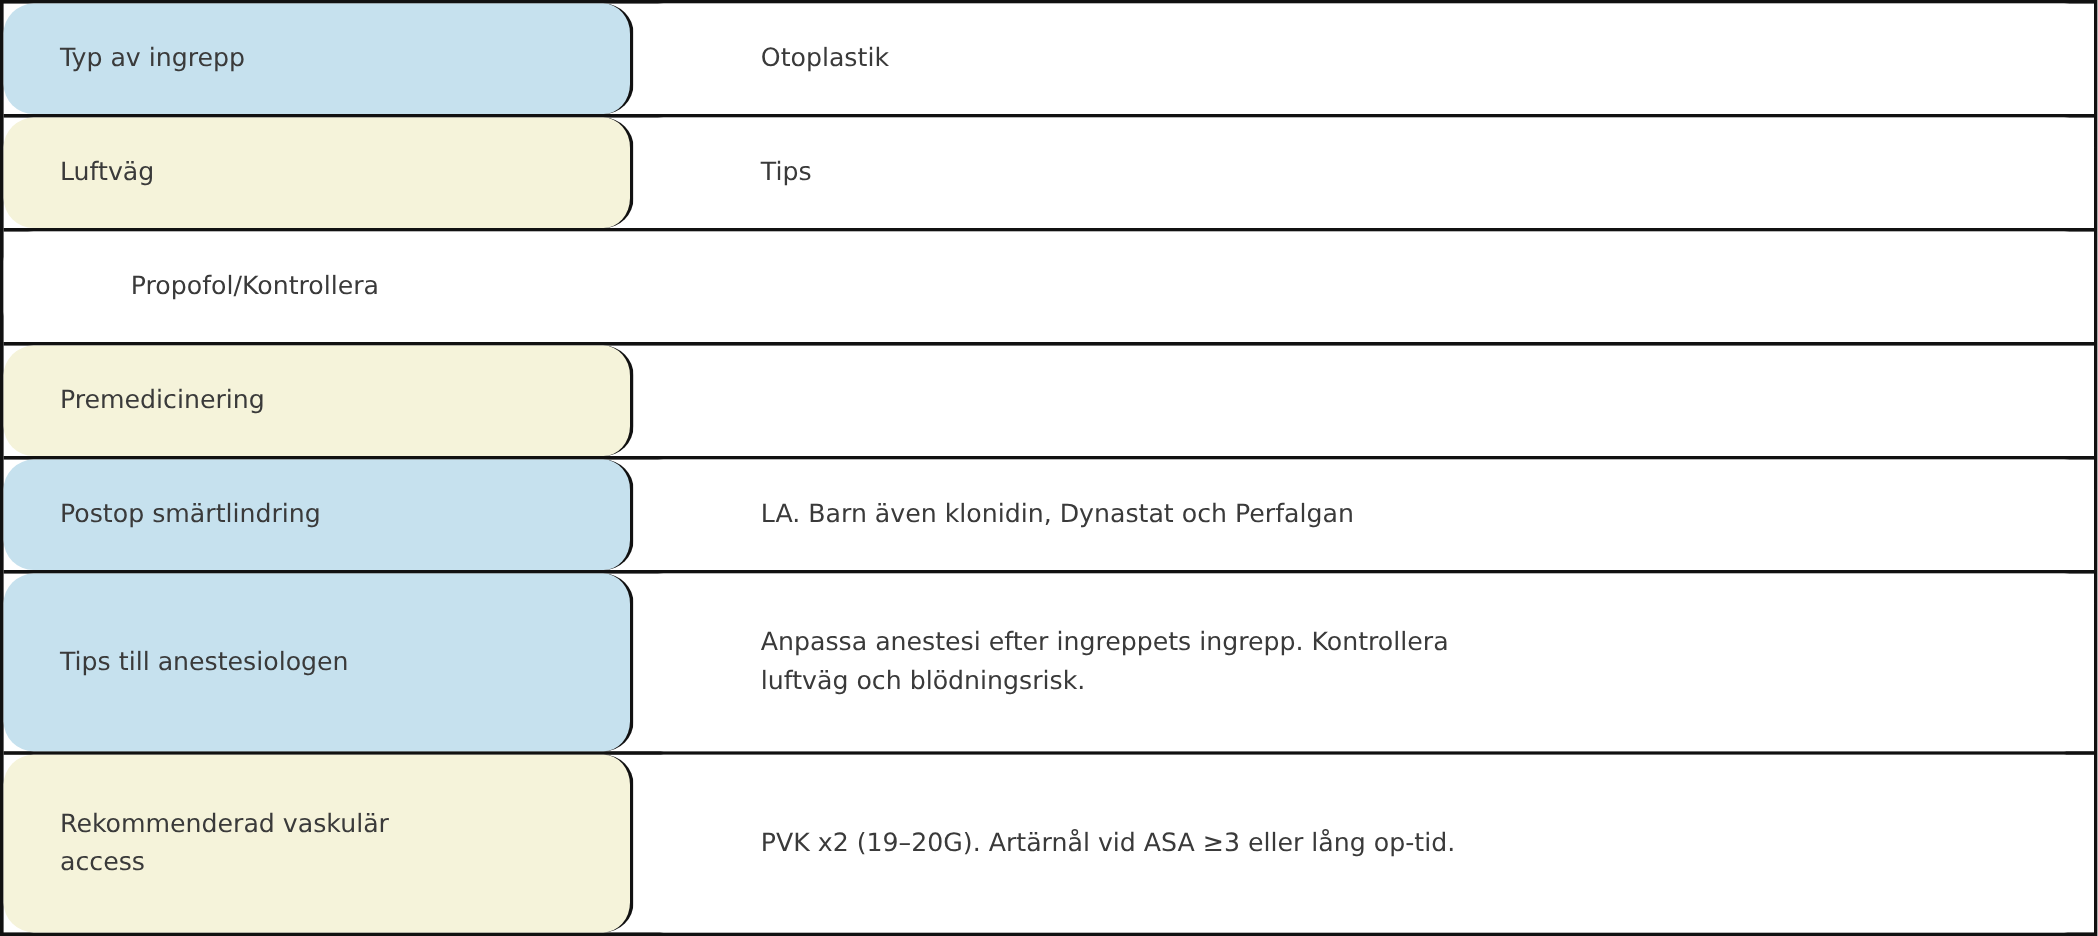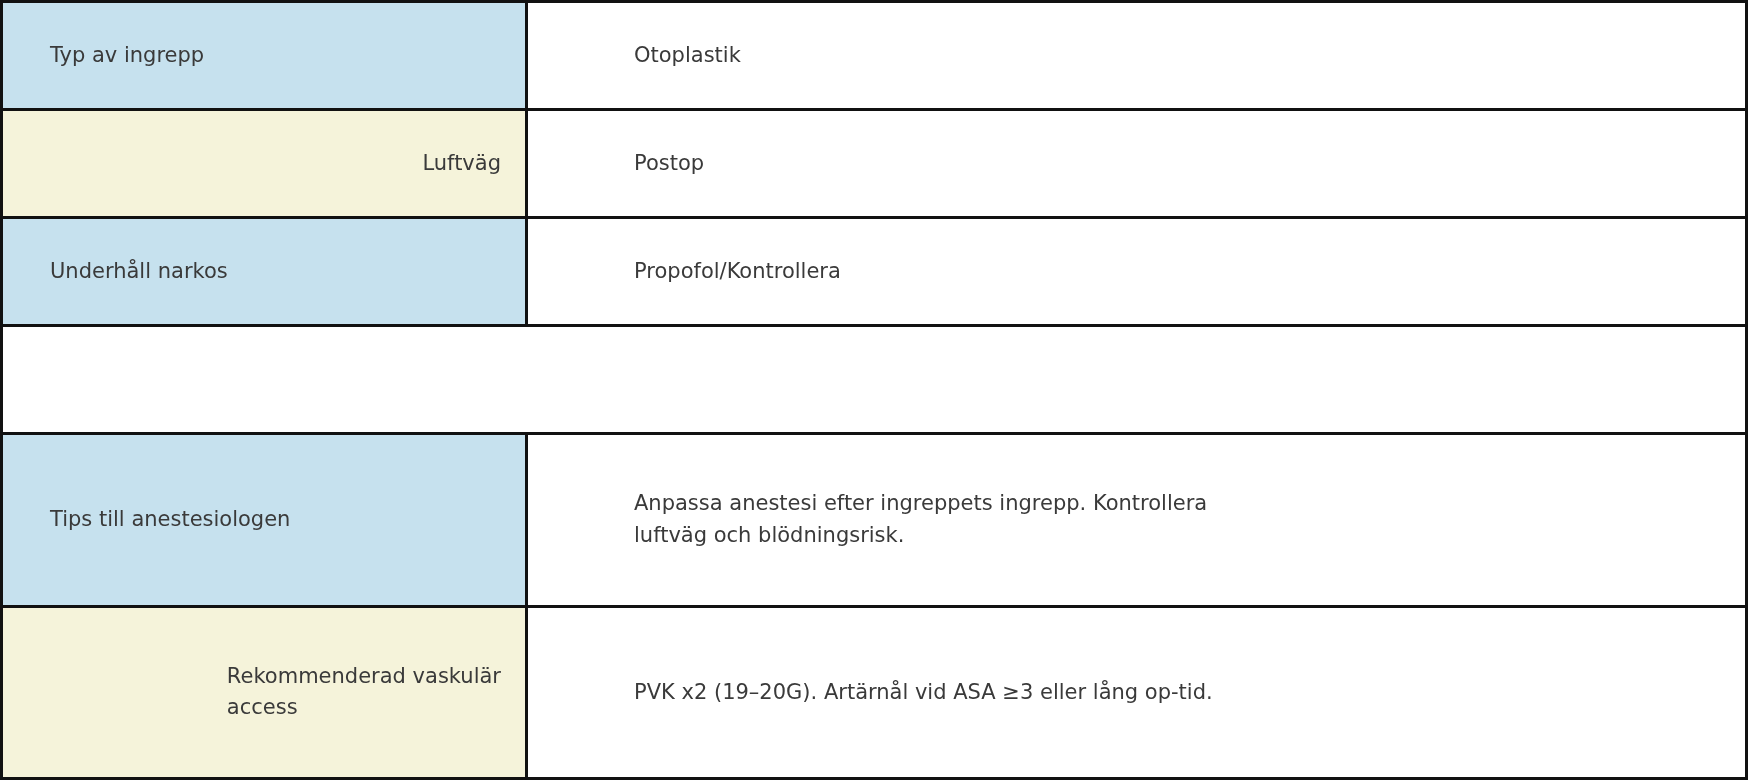--- a/index.html
+++ b/index.html
@@ -29,30 +29,31 @@
     border-bottom: 3px solid var(--border);
     flex: 85 1 0;
     min-height: 0;
   }
   .row.tall { flex: 137 1 0; }
   .row:last-child { border-bottom: none; }
   .cell {
     box-sizing: border-box;
     display: flex;
     align-items: center;
+    border-radius: 25px;
   }
   .label-cell {
     width: 525px;
     flex: none;
     border-right: 3px solid var(--border);
     padding-left: 47px;
     padding-right: 24px;
   }
   .label-cell.bg-blue { background: var(--blue); }
-  .label-cell.bg-cream { background: var(--cream); justify-content: flex-end; }
+  .label-cell.bg-cream { background: var(--cream); }
   .value-cell {
     flex: 1;
     background: var(--value-bg);
     padding-left: 106px;
     padding-right: 40px;
   }
   .cell-text {
     font-size: 21px;
     line-height: 1.5;
     color: var(--text);
@@ -71,36 +72,44 @@
     <div class="cell value-cell">
       <span class="cell-text">Otoplastik</span>
     </div>
   </div>
 
   <div class="row">
     <div class="cell label-cell bg-cream">
       <span class="cell-text">Luftväg</span>
     </div>
     <div class="cell value-cell">
-      <span class="cell-text">Postop</span>
+      <span class="cell-text">Tips</span>
     </div>
   </div>
 
   <div class="row">
-    <div class="cell label-cell bg-blue">
-      <span class="cell-text">Underhåll narkos</span>
-    </div>
     <div class="cell value-cell">
       <span class="cell-text">Propofol/Kontrollera</span>
     </div>
   </div>
 
   <div class="row">
+    <div class="cell label-cell bg-cream">
+      <span class="cell-text">Premedicinering</span>
+    </div>
   </div>
 
+  <div class="row">
+    <div class="cell label-cell bg-blue">
+      <span class="cell-text">Postop smärtlindring</span>
+    </div>
+    <div class="cell value-cell">
+      <span class="cell-text">LA. Barn även klonidin, Dynastat och Perfalgan</span>
+    </div>
+  </div>
 
 
   <div class="row tall">
     <div class="cell label-cell bg-blue">
       <span class="cell-text">Tips till anestesiologen</span>
     </div>
     <div class="cell value-cell">
       <span class="cell-text">Anpassa anestesi efter ingreppets ingrepp. Kontrollera
 luftväg och blödningsrisk.</span>
     </div>

